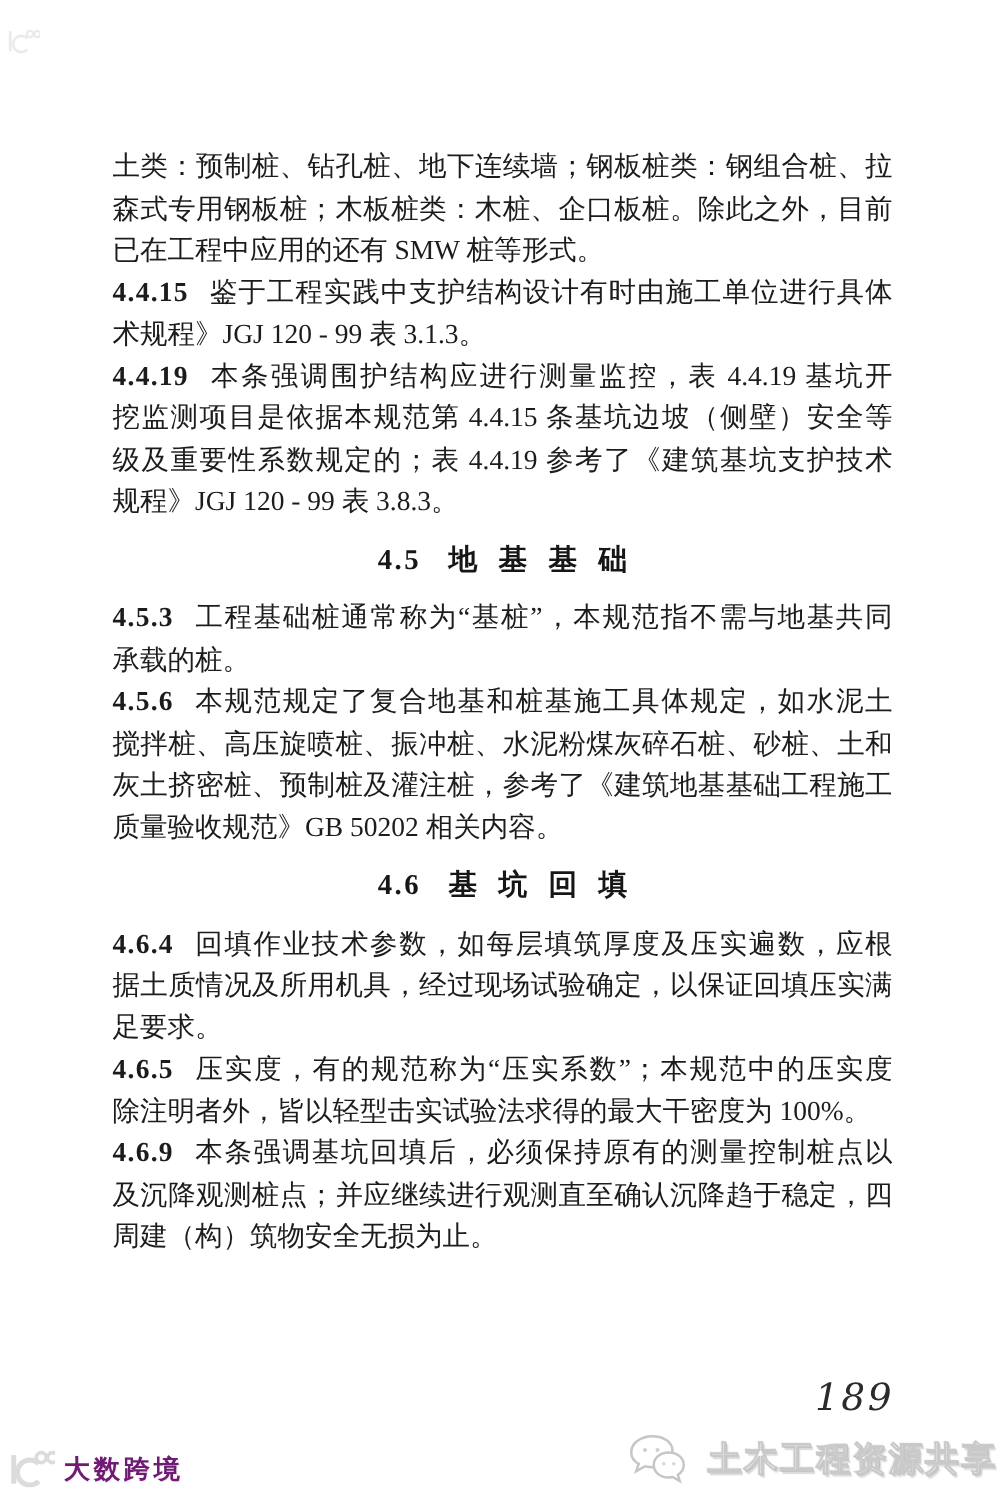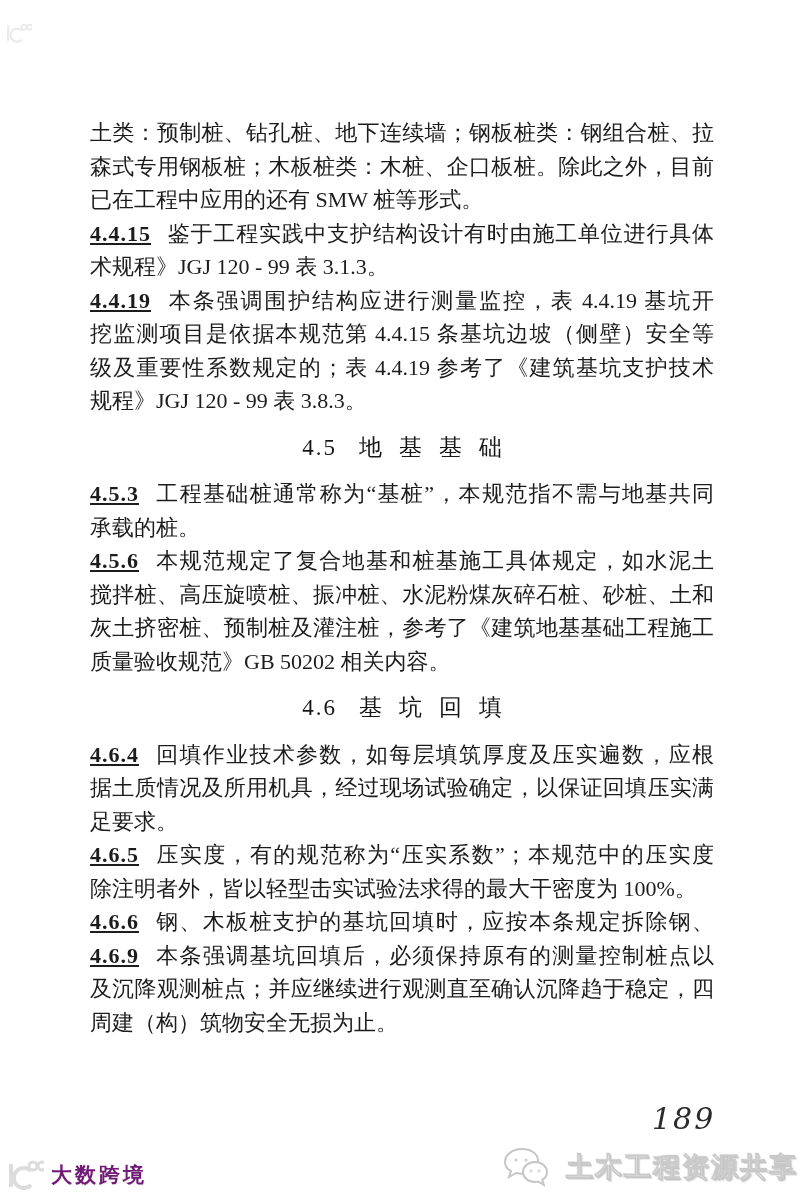--- a/index.html
+++ b/index.html
@@ -14,23 +14,23 @@
   .doc{
     position:absolute;left:90px;top:116px;width:624px;
     color:#1c1c1c;
   }
   .line{
     font-size:22px;line-height:33.5px;
     text-align:justify;text-align-last:justify;
     white-space:normal;
   }
   .line.last{text-align-last:left;}
-  .pnum{font-weight:700;margin-right:16px;letter-spacing:1px;text-decoration:underline;}
+  .pnum{font-weight:700;margin-right:16px;letter-spacing:1px;}
   .heading{
-    margin:13px 0;text-align:center;font-weight:400;
+    margin:13px 0;text-align:center;font-weight:700;
     font-size:23px;line-height:33.5px;color:#161616;
   }
   .hnum{margin-right:22px;letter-spacing:2px;}
   .htitle{letter-spacing:17px;margin-right:-17px;}
   
   .pagenum{
     position:absolute;left:652px;top:1101px;
     font-size:30px;font-style:italic;color:#2b2b2b;
     font-family:"DejaVu Serif","Liberation Serif",serif;
     letter-spacing:2px;
@@ -78,21 +78,20 @@
       <div class="line"><b class="pnum">4.5.6</b><span>本规范规定了复合地基和桩基施工具体规定，如水泥土</span></div>
       <div class="line"><span>搅拌桩、高压旋喷桩、振冲桩、水泥粉煤灰碎石桩、砂桩、土和</span></div>
       <div class="line"><span>灰土挤密桩、预制桩及灌注桩，参考了《建筑地基基础工程施工</span></div>
       <div class="line last"><span>质量验收规范》GB 50202 相关内容。</span></div>
       <div class="heading"><span class="hnum">4.6</span><span class="htitle">基坑回填</span></div>
       <div class="line"><b class="pnum">4.6.4</b><span>回填作业技术参数，如每层填筑厚度及压实遍数，应根</span></div>
       <div class="line"><span>据土质情况及所用机具，经过现场试验确定，以保证回填压实满</span></div>
       <div class="line last"><span>足要求。</span></div>
       <div class="line"><b class="pnum">4.6.5</b><span>压实度，有的规范称为“压实系数”；本规范中的压实度</span></div>
       <div class="line last"><span>除注明者外，皆以轻型击实试验法求得的最大干密度为 100%。</span></div>
-      <div class="line"><b class="pnum">4.6.6</b><span>钢、木板桩支护的基坑回填时，应按本条规定拆除钢、</span></div>
       <div class="line"><b class="pnum">4.6.9</b><span>本条强调基坑回填后，必须保持原有的测量控制桩点以</span></div>
       <div class="line"><span>及沉降观测桩点；并应继续进行观测直至确认沉降趋于稳定，四</span></div>
       <div class="line last"><span>周建（构）筑物安全无损为止。</span></div>
     </div>
 
   <div class="artifact-dot"></div>
 
   <div class="pagenum">189</div>
 
   <div class="wm-tl">

